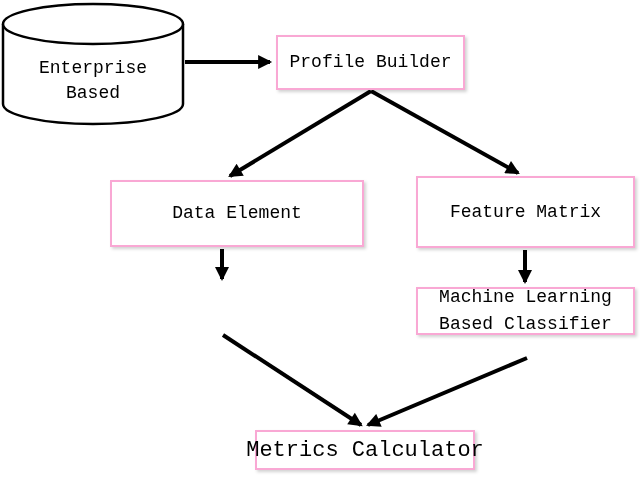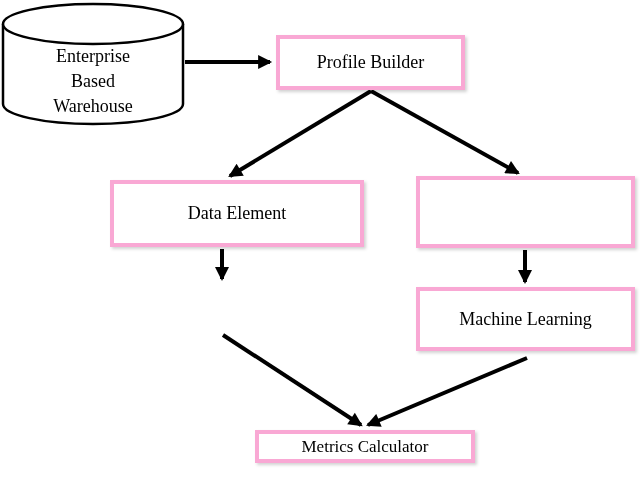--- a/index.html
+++ b/index.html
@@ -5,50 +5,50 @@
   html, body {
     margin: 0;
     padding: 0;
     background: #ffffff;
   }
   #canvas {
     position: relative;
     width: 640px;
     height: 488px;
     background: #ffffff;
-    font-family: Liberation Serif, serif;
+    font-family: Liberation Mono, monospace;
     color: #000000;
     overflow: hidden;
   }
   #wires {
     position: absolute;
     left: 0; top: 0;
     width: 640px; height: 488px;
   }
   .node {
     position: absolute;
     box-sizing: border-box;
     background: #ffffff;
-    border: 4px solid #f9a8d4;
+    border: 2px solid #f9a8d4;
     box-shadow: 2px 2px 3px rgba(0,0,0,0.18);
     display: flex;
     flex-direction: column;
     align-items: center;
     justify-content: center;
     text-align: center;
     font-size: 18px;
     line-height: 27px;
     white-space: nowrap;
   }
   #node-profile-builder      { left: 276px; top: 35px;  width: 189px; height: 55px; }
   #node-data-element-extractor { left: 110px; top: 180px; width: 254px; height: 67px; }
   #node-feature-matrix-builder { left: 416px; top: 176px; width: 219px; height: 72px; }
   #node-rule-based-classifier  { left: 110px; top: 284px; width: 220px; height: 49px; }
-  #node-ml-based-classifier    { left: 416px; top: 287px; width: 219px; height: 64px; }
-  #node-metrics-calculator     { left: 255px; top: 430px; width: 220px; height: 33px; font-size: 17px; }
+  #node-ml-based-classifier    { left: 416px; top: 287px; width: 219px; height: 48px; }
+  #node-metrics-calculator     { left: 255px; top: 430px; width: 220px; height: 40px; font-size: 22px; }
   #cylinder-label {
     position: absolute;
     left: 4px; top: 42px;
     width: 178px; height: 78px;
     display: flex;
     flex-direction: column;
     align-items: center;
     justify-content: center;
     text-align: center;
     font-size: 18px;
@@ -88,36 +88,37 @@
     <line class="edge-line" x1="371" y1="91" x2="518" y2="173" marker-end="url(#arrowhead)"></line>
     <line class="edge-line" x1="222" y1="249" x2="222" y2="279" marker-end="url(#arrowhead)"></line>
     <line class="edge-line" x1="525" y1="250" x2="525" y2="282" marker-end="url(#arrowhead)"></line>
     <line class="edge-line" x1="223" y1="335" x2="361" y2="425" marker-end="url(#arrowhead)"></line>
     <line class="edge-line" x1="527" y1="358" x2="368" y2="425" marker-end="url(#arrowhead)"></line>
   </svg>
 
   <div id="cylinder-label">
     <span>Enterprise</span>
     <span>Based</span>
-    <span>Warehouse</span>
   </div>
 
   <div class="node" id="node-profile-builder">
     <span>Profile Builder</span>
   </div>
 
   <div class="node" id="node-data-element-extractor">
     <span>Data Element</span>
   </div>
 
   <div class="node" id="node-feature-matrix-builder">
+    <span>Feature Matrix</span>
   </div>
 
 
   <div class="node" id="node-ml-based-classifier">
     <span>Machine Learning</span>
+    <span>Based Classifier</span>
   </div>
 
   <div class="node" id="node-metrics-calculator">
     <span>Metrics Calculator</span>
   </div>
 
 </div>
 
 </body></html>

